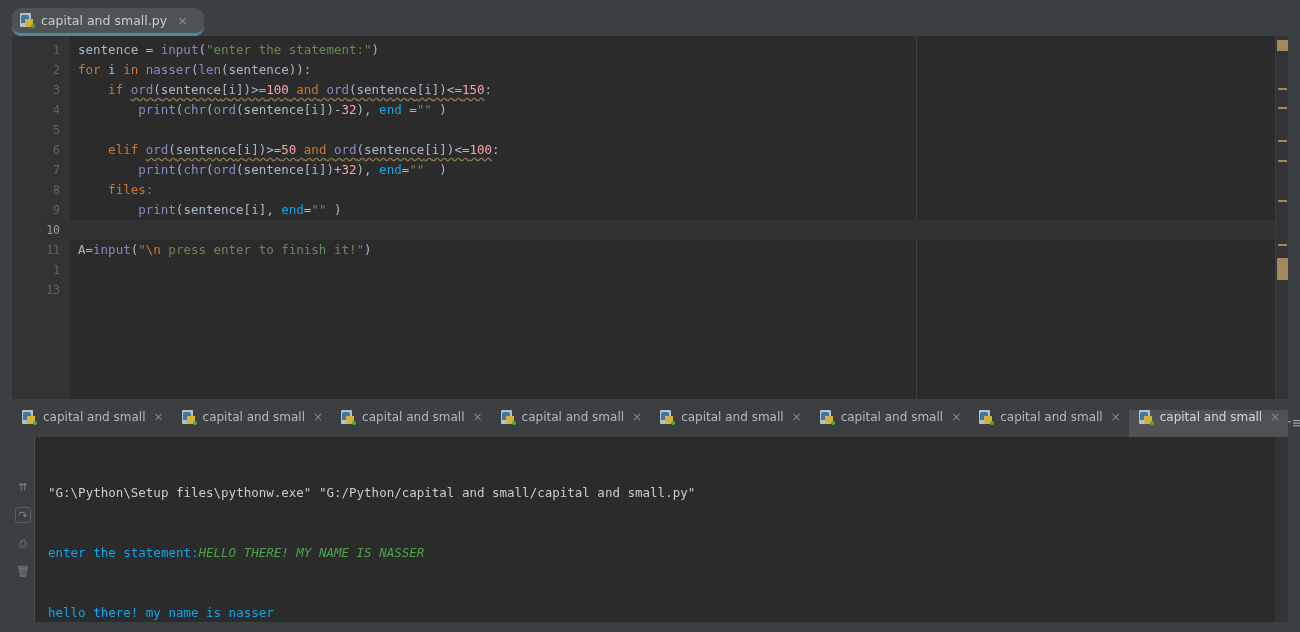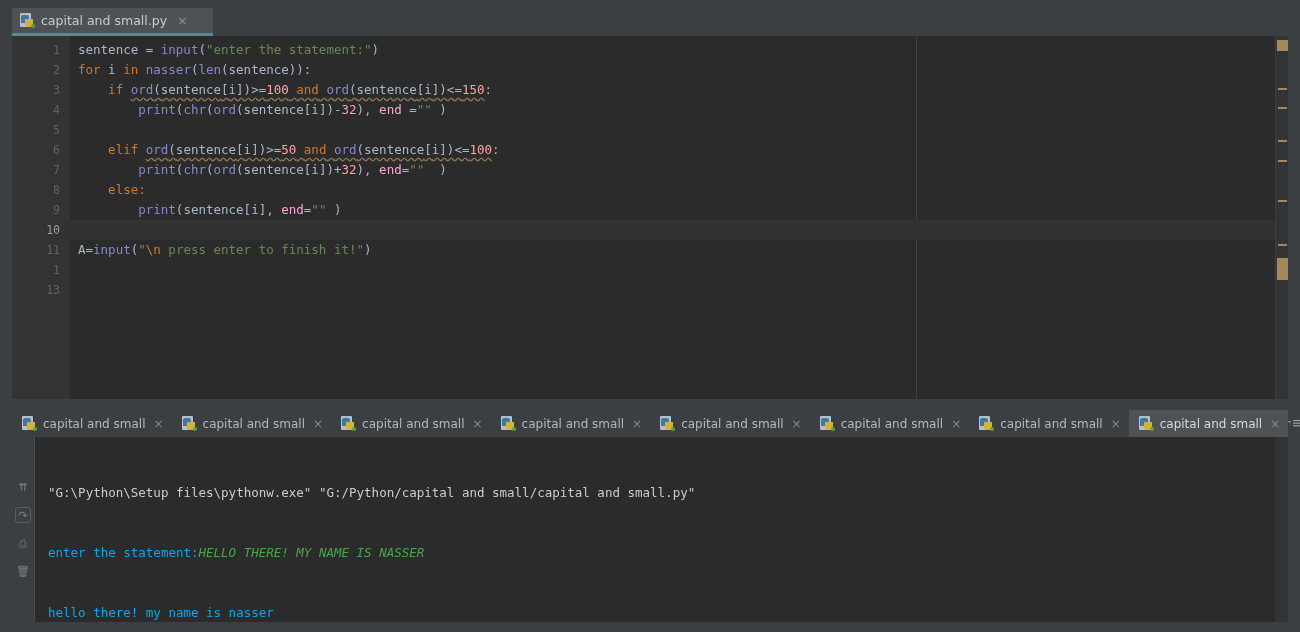--- a/index.html
+++ b/index.html
@@ -13,22 +13,23 @@
 
   
   .editor-tabstrip {
     position: absolute; left: 0; top: 0; width: 1300px; height: 36px;
     background: #3c3f41;
   }
   .file-tab {
     position: absolute; left: 12px; top: 8px; height: 28px;
     background: #4e5254;
     display: flex; align-items: center; gap: 6px;
-    padding: 0 25px 0 8px;
+    padding: 0 16px 0 8px;
     border-bottom: 3px solid #4a8ca0;
+    border-radius: 9px;
   }
   .file-tab .tab-label {
     font-size: 12.5px; color: #c8cbcc; white-space: nowrap;
     font-family: "DejaVu Sans", sans-serif;
   }
   .file-tab .tab-close {
     font-size: 13px; color: #8b8f91; line-height: 1; padding-left: 4px;
   }
 
   
@@ -100,21 +101,21 @@
     white-space: pre; color: #a9b7c6; padding-left: 8px;
   }
   .codeline.cur { background: #323232; }
 
   
   .t-plain   { color: #a9b7c6; }
   .t-kw      { color: #cc7832; }
   .t-fn      { color: #8888c6; }
   .t-str     { color: #6a8759; }
   .t-num     { color: #fca5a5; }
-  .t-kwarg   { color: #f9a8d4; }
+  .t-kwarg   { color: #0ea5e9; }
   .t-esc     { color: #cc7832; }
   .t-punc    { color: #a9b7c6; }
   .t-err     { text-decoration: underline wavy #8c7853; text-underline-offset: 3px; }
 
   
   .stripe {
     position: absolute; right: 0; top: 0; width: 13px; height: 100%;
     background: #313335; border-left: 1px solid #3c3f41;
   }
   .stripe .mk {
@@ -127,21 +128,21 @@
   
   .console-panel {
     position: absolute; left: 12px; top: 410px;
     width: 1276px; height: 212px; background: #3c3f41;
   }
   .run-tabstrip {
     position: relative; height: 27px; width: 100%;
     background: #3c3f41; display: flex; align-items: center;
   }
   .run-tab {
-    height: 27px; display: flex; align-items: center; gap: 6px;
+    height: 27px; display: flex; align-items: flex-start; gap: 6px;
     padding: 0 8px 0 10px; white-space: nowrap;
   }
   .run-tab .rt-label { font-size: 12px; color: #b4b8ba; }
   .run-tab .rt-close { font-size: 12px; color: #85898b; padding-left: 2px; }
   .run-tab.active { background: #4e5254; }
   .run-tab.active .rt-label { color: #d6d9da; }
 
   .tabstrip-right {
     margin-left: auto; display: flex; align-items: center; gap: 14px;
     padding-right: 10px;
@@ -239,21 +240,21 @@
       <div class="codeline"><span class="t-plain">    </span><span class="t-kw">if</span><span class="t-plain"> </span><span class="t-err"><span class="t-fn">ord</span><span class="t-punc">(</span><span class="t-plain">sentence</span><span class="t-punc">[</span><span class="t-plain">i</span><span class="t-punc">])&gt;=</span><span class="t-num">100</span><span class="t-plain"> </span><span class="t-kw">and</span><span class="t-plain"> </span><span class="t-fn">ord</span><span class="t-punc">(</span><span class="t-plain">sentence</span><span class="t-punc">[</span><span class="t-plain">i</span><span class="t-punc">])&lt;=</span><span class="t-num">150</span></span><span class="t-punc">:</span></div>
 
       <div class="codeline"><span class="t-plain">        </span><span class="t-fn">print</span><span class="t-punc">(</span><span class="t-fn">chr</span><span class="t-punc">(</span><span class="t-fn">ord</span><span class="t-punc">(</span><span class="t-plain">sentence</span><span class="t-punc">[</span><span class="t-plain">i</span><span class="t-punc">])-</span><span class="t-num">32</span><span class="t-punc">), </span><span class="t-kwarg">end</span><span class="t-punc"> =</span><span class="t-str">""</span><span class="t-punc"> )</span></div>
 
       <div class="codeline"></div>
 
       <div class="codeline"><span class="t-plain">    </span><span class="t-kw">elif</span><span class="t-plain"> </span><span class="t-err"><span class="t-fn">ord</span><span class="t-punc">(</span><span class="t-plain">sentence</span><span class="t-punc">[</span><span class="t-plain">i</span><span class="t-punc">])&gt;=</span><span class="t-num">50</span><span class="t-plain"> </span><span class="t-kw">and</span><span class="t-plain"> </span><span class="t-fn">ord</span><span class="t-punc">(</span><span class="t-plain">sentence</span><span class="t-punc">[</span><span class="t-plain">i</span><span class="t-punc">])&lt;=</span><span class="t-num">100</span></span><span class="t-punc">:</span></div>
 
       <div class="codeline"><span class="t-plain">        </span><span class="t-fn">print</span><span class="t-punc">(</span><span class="t-fn">chr</span><span class="t-punc">(</span><span class="t-fn">ord</span><span class="t-punc">(</span><span class="t-plain">sentence</span><span class="t-punc">[</span><span class="t-plain">i</span><span class="t-punc">])+</span><span class="t-num">32</span><span class="t-punc">), </span><span class="t-kwarg">end</span><span class="t-punc">=</span><span class="t-str">""</span><span class="t-punc">  )</span></div>
 
-      <div class="codeline"><span class="t-plain">    </span><span class="t-kw">else:</span></div>
+      <div class="codeline"><span class="t-plain">    </span><span class="t-kw">files:</span></div>
 
       <div class="codeline"><span class="t-plain">        </span><span class="t-fn">print</span><span class="t-punc">(</span><span class="t-plain">sentence</span><span class="t-punc">[</span><span class="t-plain">i</span><span class="t-punc">], </span><span class="t-kwarg">end</span><span class="t-punc">=</span><span class="t-str">""</span><span class="t-punc"> )</span></div>
 
       <div class="codeline cur"></div>
 
       <div class="codeline"><span class="t-plain">A</span><span class="t-punc">=</span><span class="t-fn">input</span><span class="t-punc">(</span><span class="t-str">"</span><span class="t-esc">\n</span><span class="t-str"> press enter to finish it!"</span><span class="t-punc">)</span></div>
 
       <div class="codeline"></div>
       <div class="codeline"></div>
     </div>

